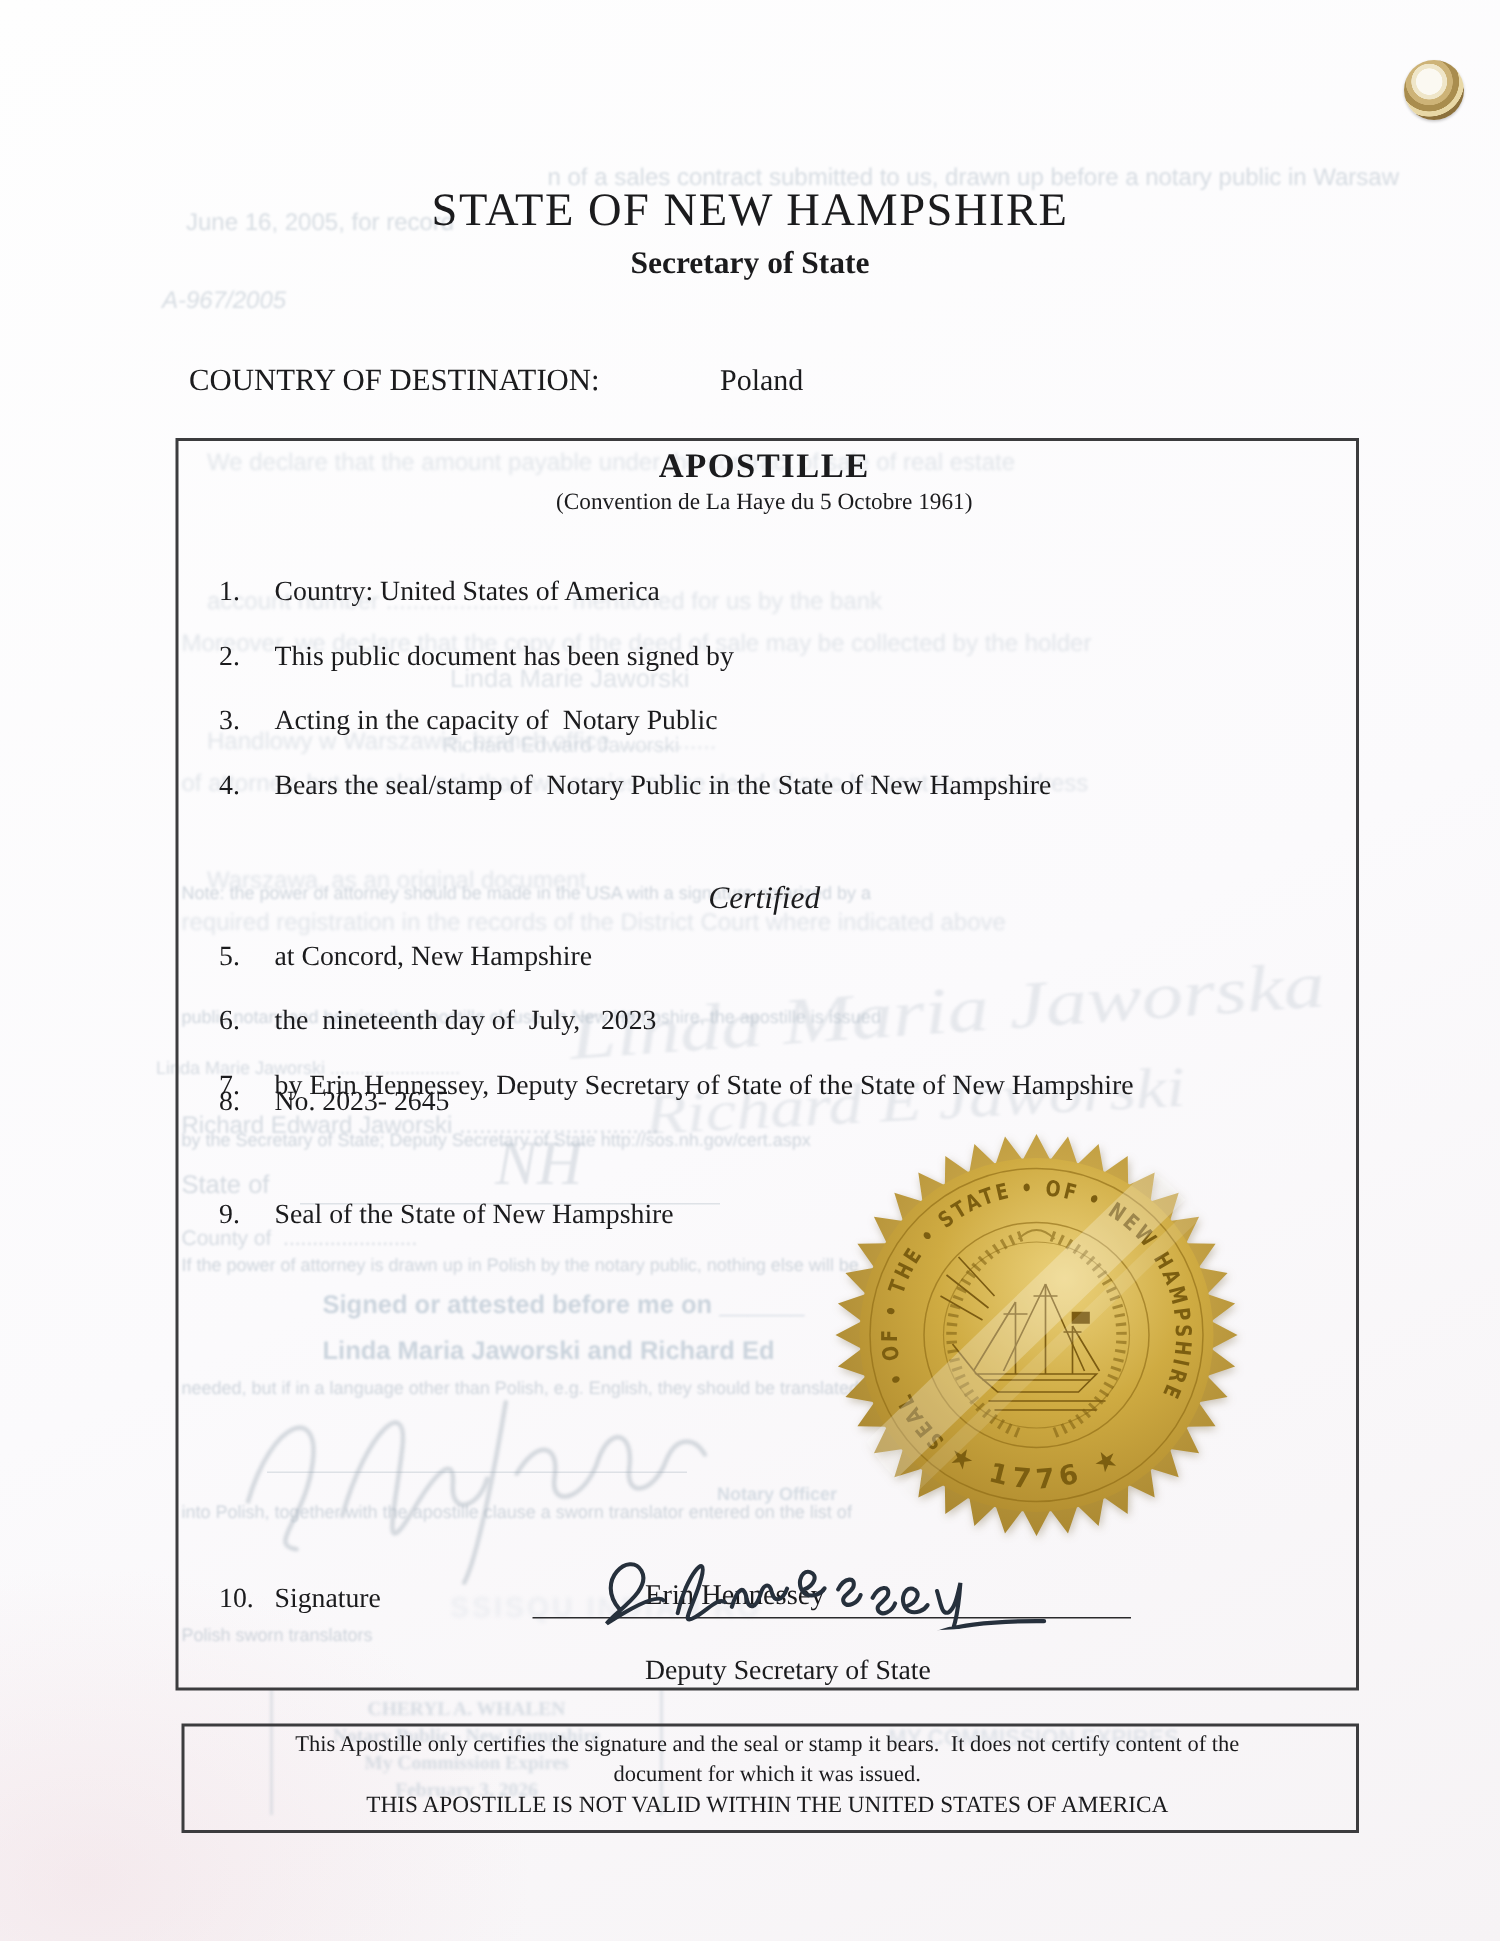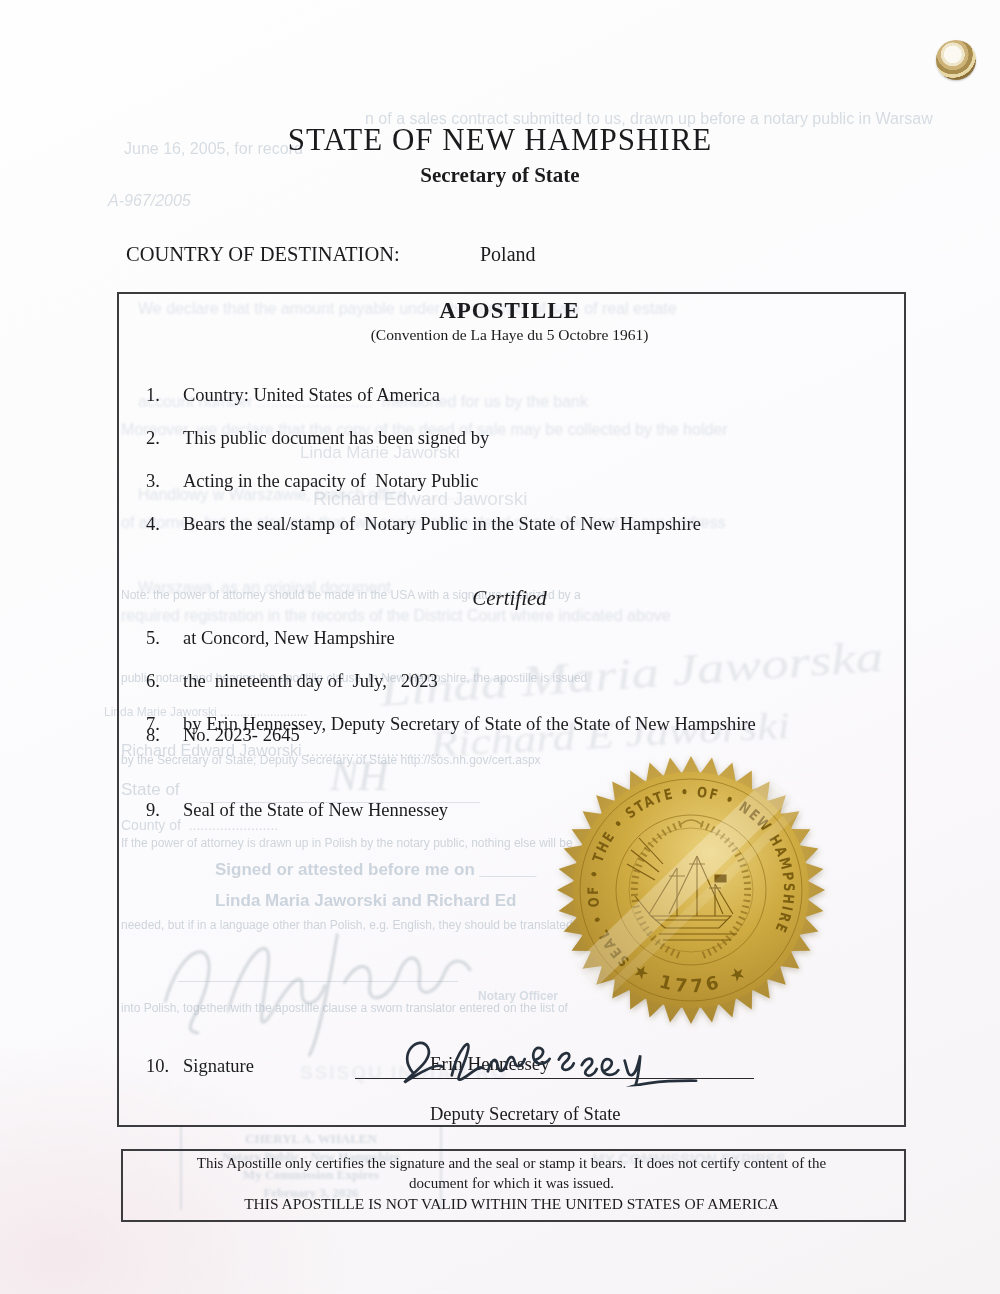--- a/index.html
+++ b/index.html
@@ -71,29 +71,30 @@
     <div>Warszawa, as an original document</div>
   </div>
 
   <div class="ghost ghost-par2" style="left:121px;top:352px;width:770px;">
     <div>Moreover, we declare that the copy of the deed of sale may be collected by the holder</div>
     <div>of attorney, but we also ask that two copies of the deed of sale be sent to our address</div>
     <div>required registration in the records of the District Court where indicated above</div>
   </div>
 
   <div class="ghost" style="left:300px;top:443px;font-size:17px;opacity:.33;">Linda Marie Jaworski</div>
-  <div class="ghost" style="left:313px;top:488px;font-size:19px;opacity:.33;">Richard Edward Jaworski</div>
+  <div class="ghost" style="left:295px;top:488px;font-size:14px;opacity:.33;">Richard Edward Jaworski</div>
 
   <div class="ghost ghost-par" style="left:121px;top:527px;width:772px;opacity:.5;">
     <div>Note: the power of attorney should be made in the USA with a signature notarized by a</div>
     <div>public notary and bearing the apostille clause. In New Hampshire, the apostille is issued</div>
     <div>by the Secretary of State; Deputy Secretary of State http://sos.nh.gov/cert.aspx</div>
     <div>If the power of attorney is drawn up in Polish by the notary public, nothing else will be</div>
     <div>needed, but if in a language other than Polish, e.g. English, they should be translated</div>
     <div>into Polish, together with the apostille clause a sworn translator entered on the list of</div>
+    <div>Polish sworn translators</div>
   </div>
 
   <div class="ghost" style="left:104px;top:705px;font-size:12px;">Linda Marie Jaworski ..........................</div>
   <div class="ghost-script abs" style="left:380px;top:666px;font-size:44px;transform:rotate(-4deg) scaleX(1.25);transform-origin:left;">Linda Maria Jaworska</div>
   <div class="ghost" style="left:121px;top:742px;font-size:16px;">Richard Edward Jaworski ..............................</div>
   <div class="ghost-script abs" style="left:430px;top:722px;font-size:38px;transform:rotate(-3deg) scaleX(1.2);transform-origin:left;">Richard E Jaworski</div>
 
   <div class="ghost" style="left:121px;top:780px;font-size:17px;">State of</div>
   <div class="ghost-script abs" style="left:330px;top:752px;font-size:42px;opacity:.28;">NH</div>
   <div class="ghost-line abs" style="left:200px;top:802px;width:280px;"></div>
@@ -132,21 +133,21 @@
   <div class="doc item" style="top:428px;"><span class="num">2.</span><span class="pre">This public document has been signed by</span></div>
   <div class="doc item" style="top:471px;"><span class="num">3.</span><span class="pre">Acting in the capacity of  Notary Public</span></div>
   <div class="doc item" style="top:514px;"><span class="num">4.</span><span class="pre">Bears the seal/stamp of  Notary Public in the State of New Hampshire</span></div>
 
   <div class="doc certified">Certified</div>
 
   <div class="doc item" style="top:628px;"><span class="num">5.</span><span class="pre">at Concord, New Hampshire</span></div>
   <div class="doc item" style="top:671px;"><span class="num">6.</span><span class="pre">the  nineteenth day of  July,   2023</span></div>
   <div class="doc item" style="top:714px;"><span class="num">7.</span><span class="pre">by Erin Hennessey, Deputy Secretary of State of the State of New Hampshire</span></div>
   <div class="doc item" style="top:725px;"><span class="num">8.</span><span class="pre">No. 2023- 2645</span></div>
-  <div class="doc item" style="top:800px;"><span class="num">9.</span><span class="pre">Seal of the State of New Hennessey</span></div>
+  <div class="doc item" style="top:800px;"><span class="num">9.</span><span class="pre">Seal of the State of New Hampshire</span></div>
   <div class="doc item" style="top:1056px;"><span class="num">10.</span><span class="pre">Signature</span></div>
 
   <svg class="abs seal-wrap" viewBox="-138 -138 276 276">
     <defs>
       <radialGradient id="discGrad" cx="58%" cy="34%" r="80%">
         <stop offset="0%" stop-color="#ecd27c"></stop>
         <stop offset="45%" stop-color="#cfab42"></stop>
         <stop offset="100%" stop-color="#a9842a"></stop>
       </radialGradient>
       <radialGradient id="teethGrad" cx="55%" cy="35%" r="85%">

